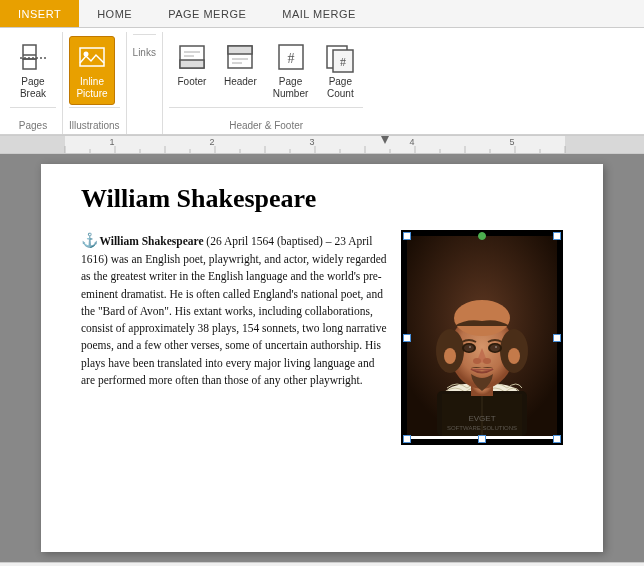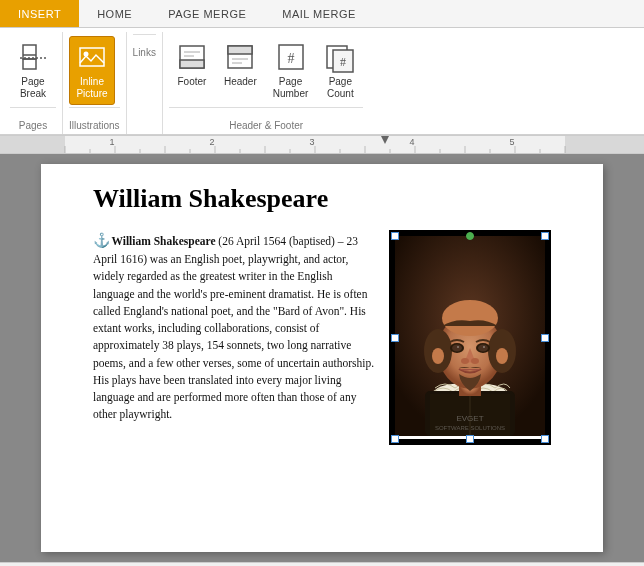--- a/index.html
+++ b/index.html
@@ -30,21 +30,21 @@
     .rg:last-child { border-right: none; }
     .rg-buttons { display: flex; align-items: flex-start; flex: 1; gap: 2px; padding-top: 4px; }
     .rg-label { font-size: 10px; color: #777; text-align: center; padding: 12px 0 3px 0; border-top: 1px solid #ddd; margin-top: 2px; }
 
     
     .ruler { height: 18px; background: #f8f8f8; border-bottom: 1px solid #ccc; position: relative; display: flex; align-items: center; overflow: hidden; }
     .ruler svg { width: 100%; height: 100%; }
 
     
     .doc-area { background: #888; padding: 10px; height: calc(566px - 28px - 90px - 22px - 18px); overflow: hidden; display: flex; justify-content: center; }
-    .doc-page { background: #fff; width: 562px; padding: 20px 52px; position: relative; box-shadow: 2px 2px 8px rgba(0,0,0,0.3); overflow: hidden; }
+    .doc-page { background: #fff; width: 562px; padding: 20px 40px; position: relative; box-shadow: 2px 2px 8px rgba(0,0,0,0.3); overflow: hidden; }
 
     .doc-title { font-size: 26px; font-weight: bold; margin-bottom: 16px; color: #000; font-family: 'Times New Roman', Times, serif; }
 
     .doc-body { font-size: 11.5px; line-height: 1.5; color: #111; font-family: 'Times New Roman', Times, serif; position: relative; }
     .doc-body .anchor-icon { font-size: 14px; margin-right: 1px; }
     .doc-body b { font-weight: bold; }
 
     
     .inline-img-wrap { float: right; margin: 0 0 10px 14px; position: relative; border: 6px solid #000000; }
     

